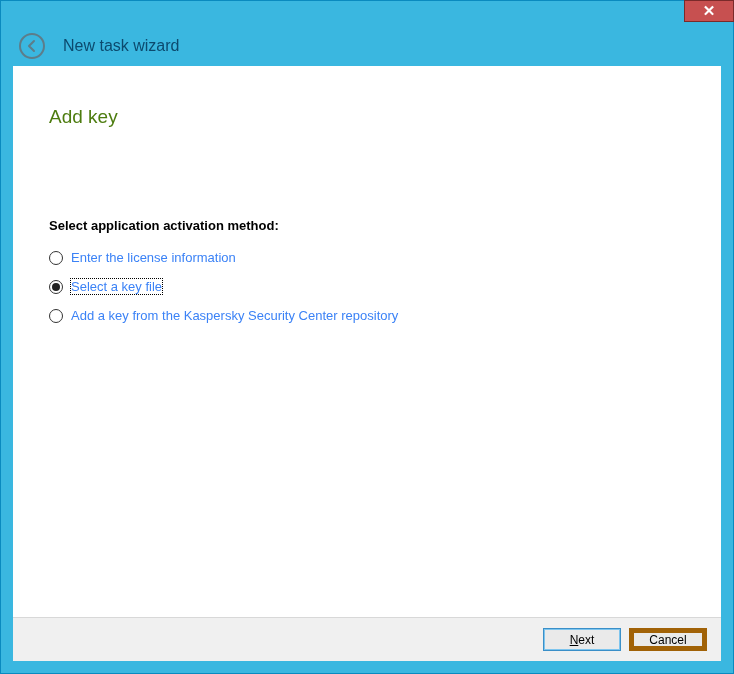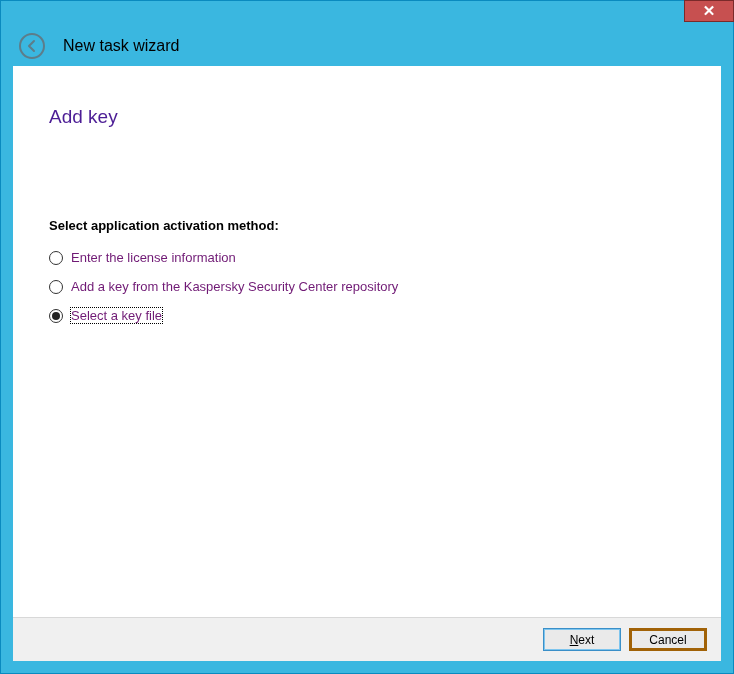--- a/index.html
+++ b/index.html
@@ -52,35 +52,35 @@
       border: 2px solid #5d7d8a;
       background: transparent;
       color: #5d7d8a;
       display: flex; align-items: center; justify-content: center;
       cursor: pointer;
       font-size: 15px;
       line-height: 1;
     }
     .header-title {
       font-size: 16px;
-      color: #000000;
+      color: #0c4a6e;
     }
     .inner {
       flex: 1;
       background: #fff;
       display: flex;
       flex-direction: column;
       position: relative;
     }
     .content {
       flex: 1;
       padding: 40px 36px 10px 36px;
     }
     .step-title {
-      color: #4c1d95;
+      color: #4d7c0f;
       font-size: 19px;
       font-weight: 400;
       margin-bottom: 90px;
     }
     .body-row {
       display: flex;
       gap: 38px;
       align-items: flex-start;
     }
     .cert-icon {
@@ -113,41 +113,41 @@
     .radio.checked::after {
       content: "";
       position: absolute;
       top: 2px; left: 2px;
       width: 8px; height: 8px;
       background: #222;
       border-radius: 50%;
     }
     .radio-label {
       font-size: 13px;
-      color: #701a75;
+      color: #3b82f6;
     }
     .radio-label.focused {
       outline: 1px dotted #000;
       outline-offset: 0px;
     }
     .footer {
       height: 44px;
       background: #f0f0f0;
       border-top: 1px solid #d8d8d8;
       display: flex;
       justify-content: flex-end;
       align-items: center;
       padding-right: 14px;
       gap: 8px;
     }
     .btn {
       min-width: 78px;
       height: 23px;
       background: #eaeaea;
-      border: 3px solid #a16207;
+      border: 5px solid #a16207;
       font-size: 12px;
       cursor: pointer;
       display: flex;
       align-items: center;
       justify-content: center;
     }
     .btn.default {
       border: 1px solid #3a8fc8;
       box-shadow: inset 0 0 0 1px #7ec5ee;
     }
@@ -178,27 +178,27 @@
         <div class="body-row">
           <div class="options">
             <div class="prompt">Select application activation method:</div>
 
             <label class="radio-row">
               <span class="radio"></span>
               <span class="radio-label">Enter the license information</span>
             </label>
 
             <label class="radio-row">
+              <span class="radio checked"></span>
+              <span class="radio-label focused">Select a key file</span>
+            </label>
+
+            <label class="radio-row">
               <span class="radio"></span>
               <span class="radio-label">Add a key from the Kaspersky Security Center repository</span>
-            </label>
-
-            <label class="radio-row">
-              <span class="radio checked"></span>
-              <span class="radio-label focused">Select a key file</span>
             </label>
           </div>
         </div>
       </div>
       <div class="footer">
         <button class="btn default"><u>N</u>ext</button>
         <button class="btn">Cancel</button>
       </div>
     </div>
   </div>

